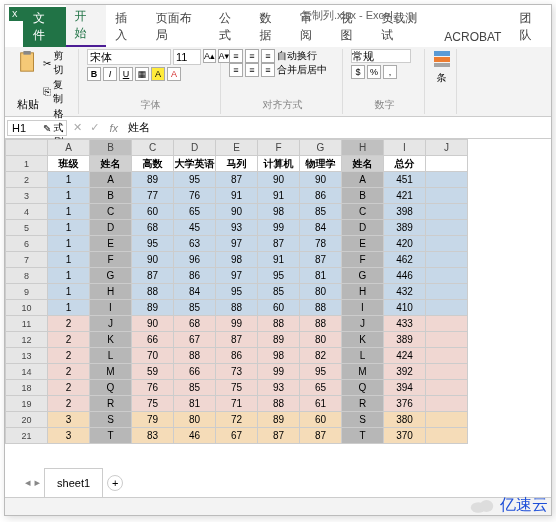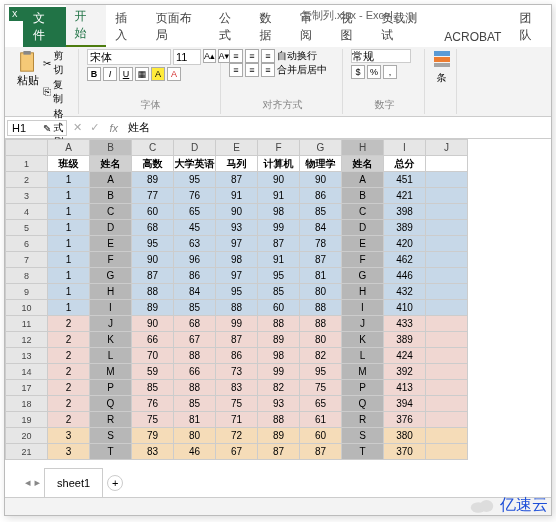--- a/index.html
+++ b/index.html
@@ -5,27 +5,27 @@
 * { margin:0; padding:0; box-sizing:border-box; }
 body { font-family:"Microsoft YaHei","Segoe UI",Arial,sans-serif; font-size:11px; background:#fff; width:556px; height:522px; overflow:hidden; position:relative; }
 .container { border:1px solid #bbb; box-shadow:2px 2px 8px rgba(0,0,0,0.15); width:548px; height:512px; margin:4px; background:#fff; position:relative; overflow:hidden;}
 .titlebar { height:20px; background:#fff; display:flex; align-items:center; justify-content:space-between; padding:0 4px; }
 .qat { display:flex; gap:4px; align-items:center;}
 .qat svg { width:14px; height:14px; }
 .titletext { color:#666; font-size:11px; position:absolute; left:50%; transform:translateX(25%);}
 .tabs-row { height:22px; background:#fff; display:flex; align-items:flex-end; padding-left:18px; }
 .file-tab { background:#217346; color:#fff; padding:3px 10px; font-size:12px;}
 .tab { padding:3px 9px; font-size:12px; color:#444; cursor:pointer;}
-.tab.active { background:#f3f3f3; color:#217346; border-bottom:2px solid #4d7c0f;}
+.tab.active { background:#f3f3f3; color:#217346; border-bottom:2px solid #4c1d95;}
 .ribbon { height:70px; background:#f3f3f3; border-bottom:1px solid #ccc; display:flex; padding:2px 4px; gap:2px;}
 .rgroup { border-right:1px solid #ddd; padding:0 6px; display:flex; flex-direction:column; justify-content:space-between; position:relative;}
 .rgroup-label { font-size:10px; color:#888; text-align:center; padding-bottom:2px;}
 .clipboard { width:70px;}
 .clipboard-main { display:flex; gap:2px;}
-.paste-btn { display:flex; flex-direction:column; align-items:flex-start; padding:2px;}
+.paste-btn { display:flex; flex-direction:column; align-items:flex-start; padding:2px;gap:24px;}
 .paste-btn svg{width:22px;height:22px;}
 .clip-small { display:flex; flex-direction:column; gap:1px; font-size:10px;}
 .clip-small div{display:flex;align-items:center;gap:2px;}
 .font-group { width:140px;}
 .font-row { display:flex; gap:2px; margin-bottom:2px;}
 .font-row input, .font-row select { font-size:11px; border:1px solid #ccc; padding:1px 2px;}
 .fontname{width:84px;} .fontsize{width:28px;}
 .align-group { width:120px;}
 .num-group { width:80px;}
 .btnrow{display:flex;gap:2px;}
@@ -375,33 +375,20 @@
             <td class="">59</td>
             <td class="">66</td>
             <td class="">73</td>
             <td class="">99</td>
             <td class="">95</td>
             <td class=" selcol">M</td>
             <td class="">392</td>
             <td class=""></td>
           </tr>
           <tr class="b2">
-            <th class="rowh">17</th>
-            <td class="">2</td>
-            <td class=" selcol">P</td>
-            <td class="">85</td>
-            <td class="">88</td>
-            <td class="">83</td>
-            <td class="">82</td>
-            <td class="">75</td>
-            <td class=" selcol">P</td>
-            <td class="">413</td>
-            <td class=""></td>
-          </tr>
-          <tr class="b2">
             <th class="rowh">18</th>
             <td class="">2</td>
             <td class=" selcol">Q</td>
             <td class="">76</td>
             <td class="">85</td>
             <td class="">75</td>
             <td class="">93</td>
             <td class="">65</td>
             <td class=" selcol">Q</td>
             <td class="">394</td>

